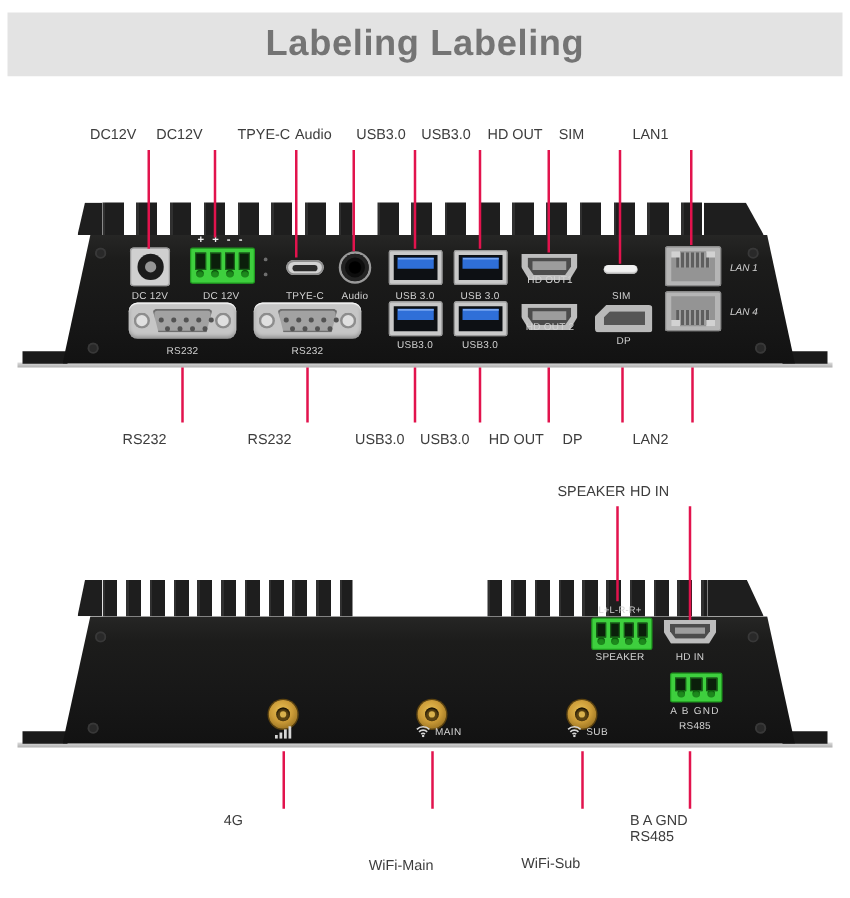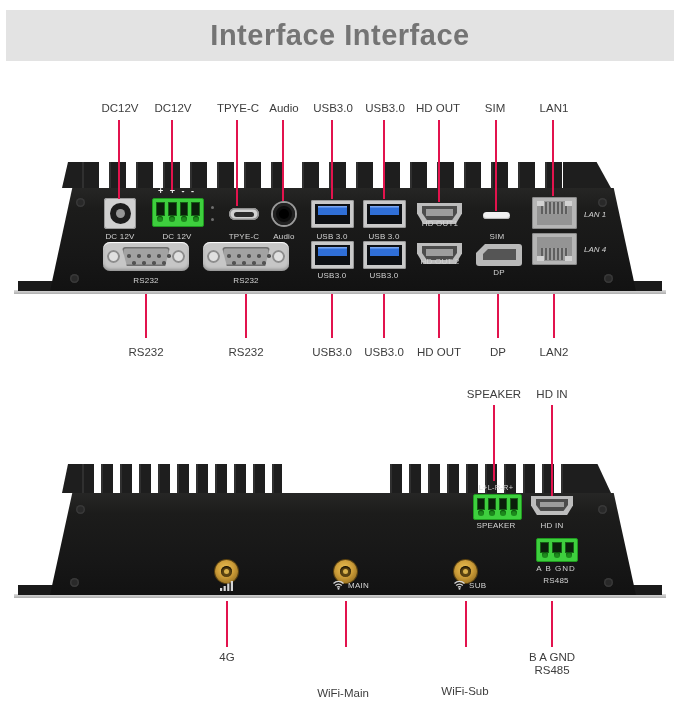--- a/index.html
+++ b/index.html
@@ -3,21 +3,21 @@
 <meta charset="utf-8">
 <style>
   html,body{margin:0;padding:0;background:#fff;}
   .page{position:relative;width:680px;height:718px;background:#fff;overflow:hidden;
         font-family:"Liberation Sans",sans-serif;}
   
   .band{position:absolute;left:6px;top:10px;width:668px;height:51px;background:#e3e3e3;
         display:flex;align-items:center;justify-content:center;}
   .band h1{margin:0;font-size:29px;font-weight:700;color:#747474;letter-spacing:.5px;}
   
-  .co{position:absolute;width:96px;margin-left:-48px;text-align:center;
+  .co{position:absolute;width:96px;margin-left:-48px;
       font-size:11.5px;font-weight:500;color:#3d3d3d;}
   .co2{line-height:13px;}
   .ln{position:absolute;width:2px;margin-left:-1px;background:#e2134d;z-index:6;}
   
   .body{position:absolute;left:50px;width:586px;height:103px;
         background:linear-gradient(180deg,#262625 0%,#1c1c1b 20%,#171717 65%,#121212 100%);
         clip-path:polygon(3.8% 0,96.2% 0,100% 100%,0 100%);z-index:2;}
   .fins{position:absolute;background:repeating-linear-gradient(90deg,#303030 0 2px,#1e1e1e 2px 17px,rgba(0,0,0,0) 17px 27px);z-index:1;}
   .fins2{position:absolute;background:repeating-linear-gradient(90deg,#303030 0 2px,#1e1e1e 2px 12px,rgba(0,0,0,0) 12px 19px);z-index:1;}
   .fincap{position:absolute;background:#1e1e1e;z-index:1;}
@@ -84,21 +84,21 @@
   .led{position:absolute;width:3px;height:3px;border-radius:50%;background:#6e6e6e;z-index:3;}
   .ant-ico{position:absolute;display:flex;align-items:center;gap:3px;z-index:4;
            font-size:8px;color:#d6d6d6;letter-spacing:.3px;}
 </style>
 </head>
 <body>
 
 <div class="page">
 
   <div class="band">
-    <h1>Interface Interface</h1>
+    <h1>Labeling Labeling</h1>
   </div>
 
   <span class="co" style="left:120px;top:102px">DC12V</span>
   <span class="co" style="left:173px;top:102px">DC12V</span>
   <span class="co" style="left:238px;top:102px">TPYE-C</span>
   <span class="co" style="left:284px;top:102px">Audio</span>
   <span class="co" style="left:333px;top:102px">USB3.0</span>
   <span class="co" style="left:385px;top:102px">USB3.0</span>
   <span class="co" style="left:438px;top:102px">HD OUT</span>
   <span class="co" style="left:495px;top:102px">SIM</span>

